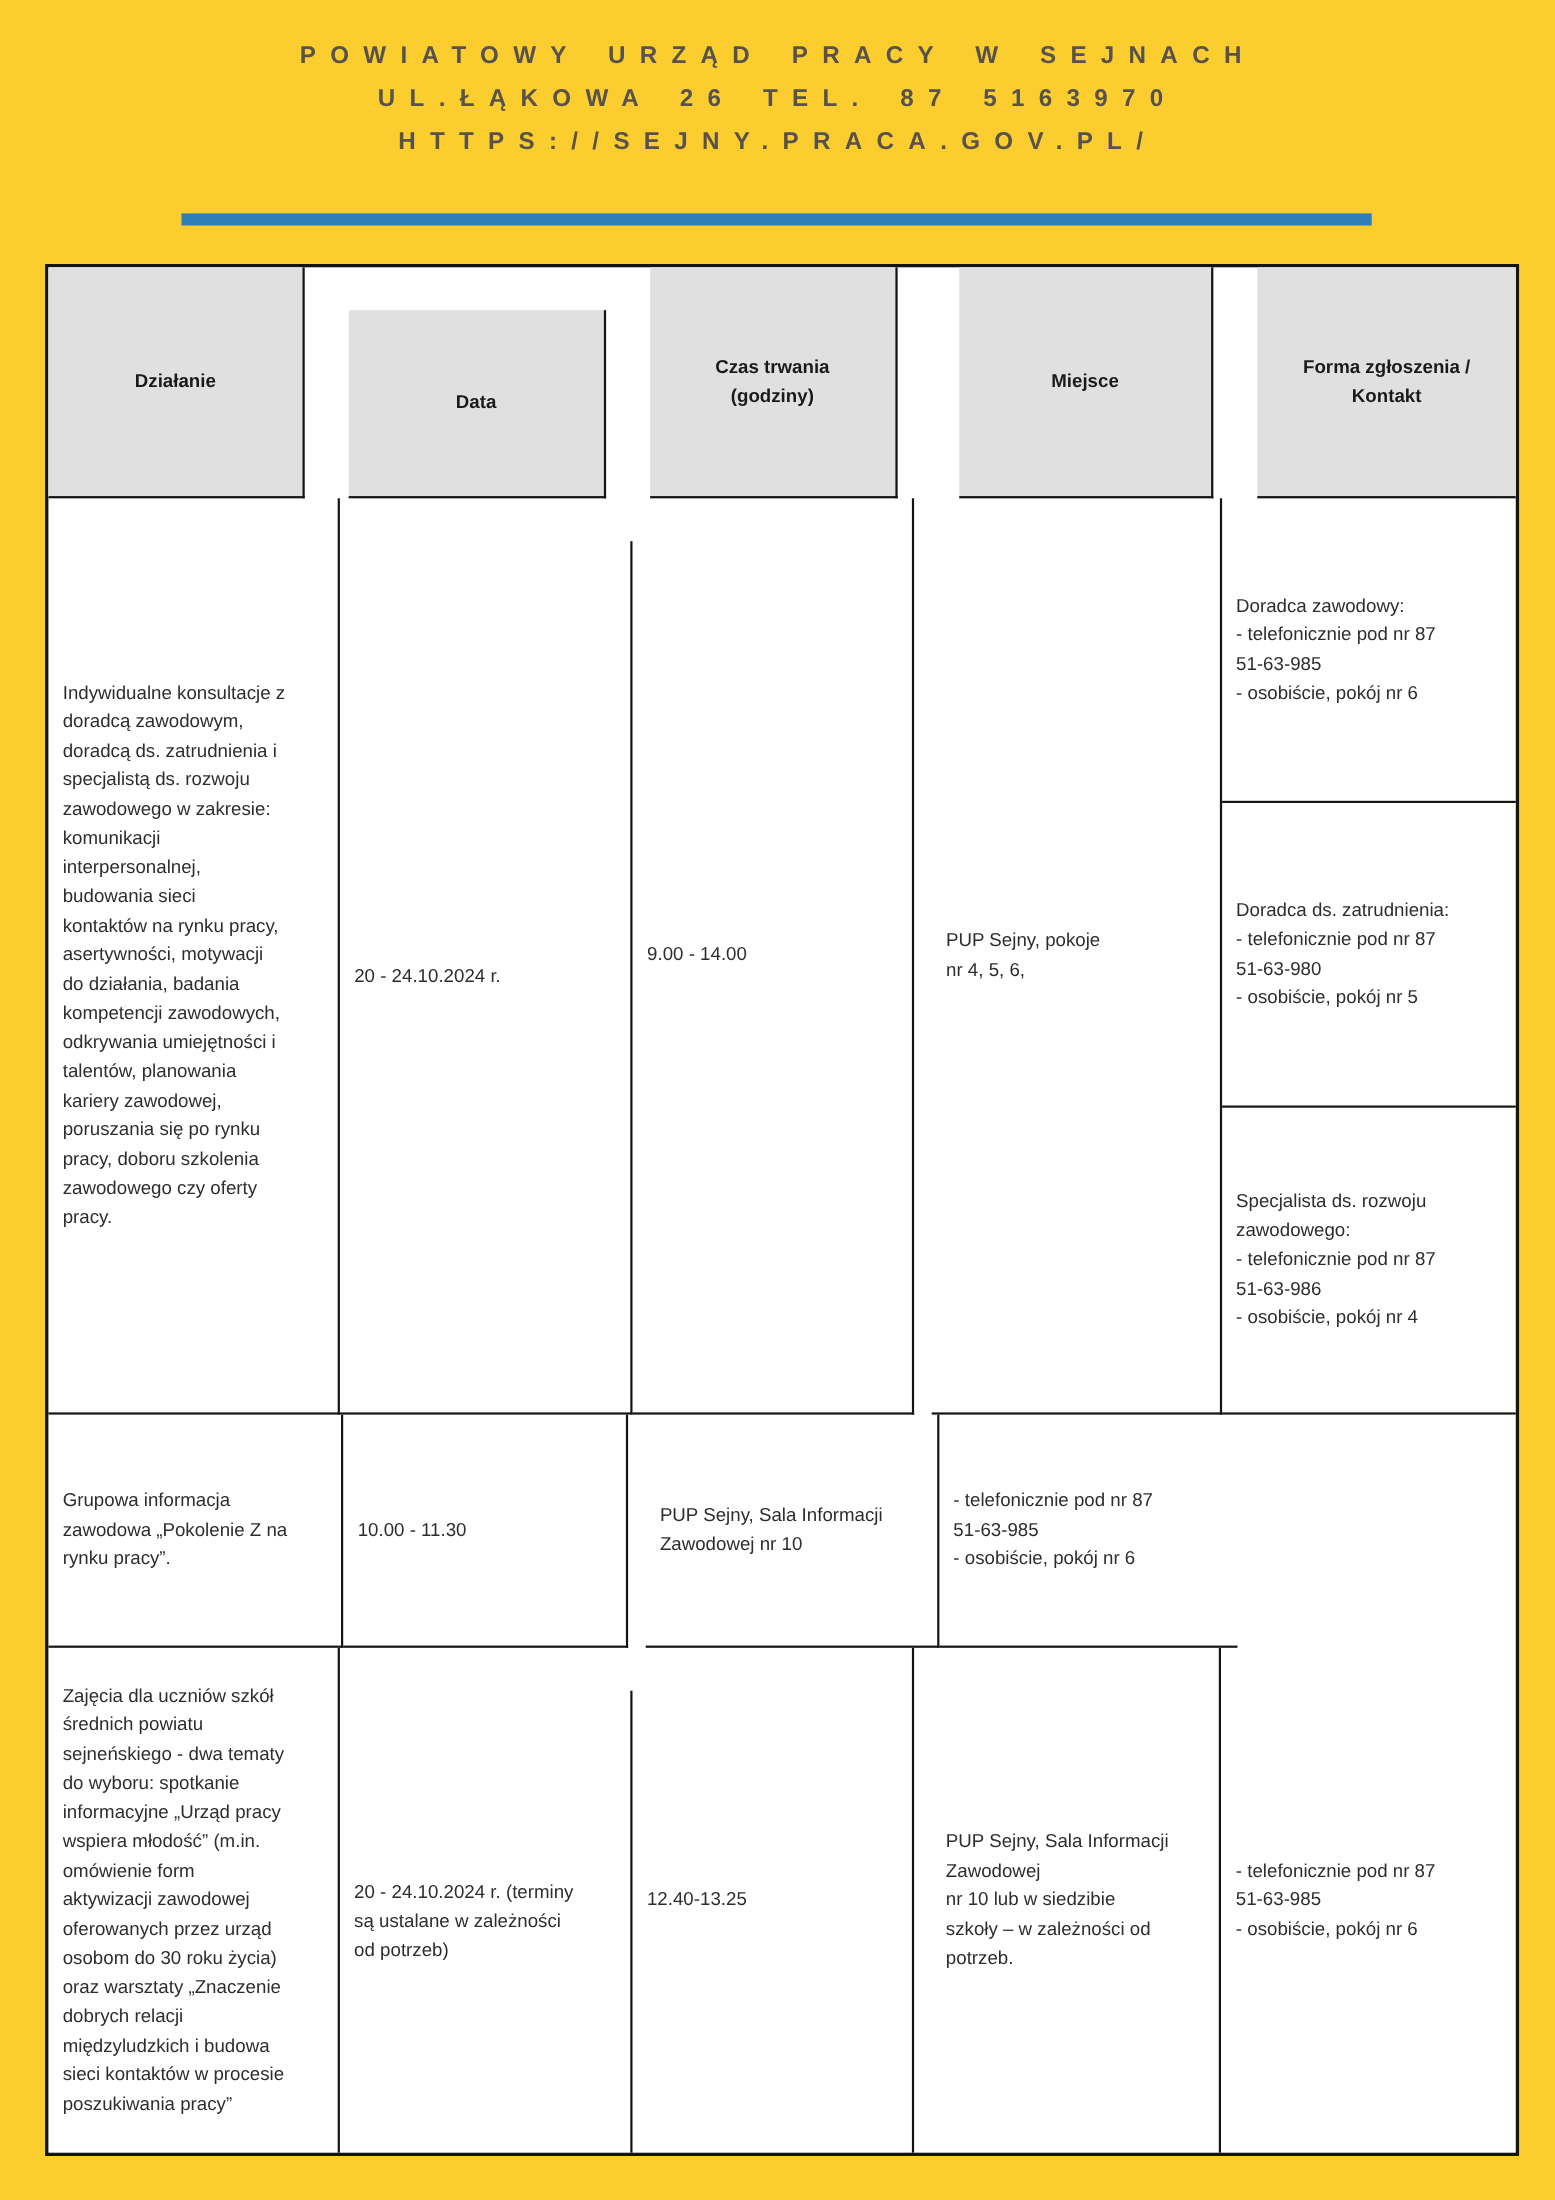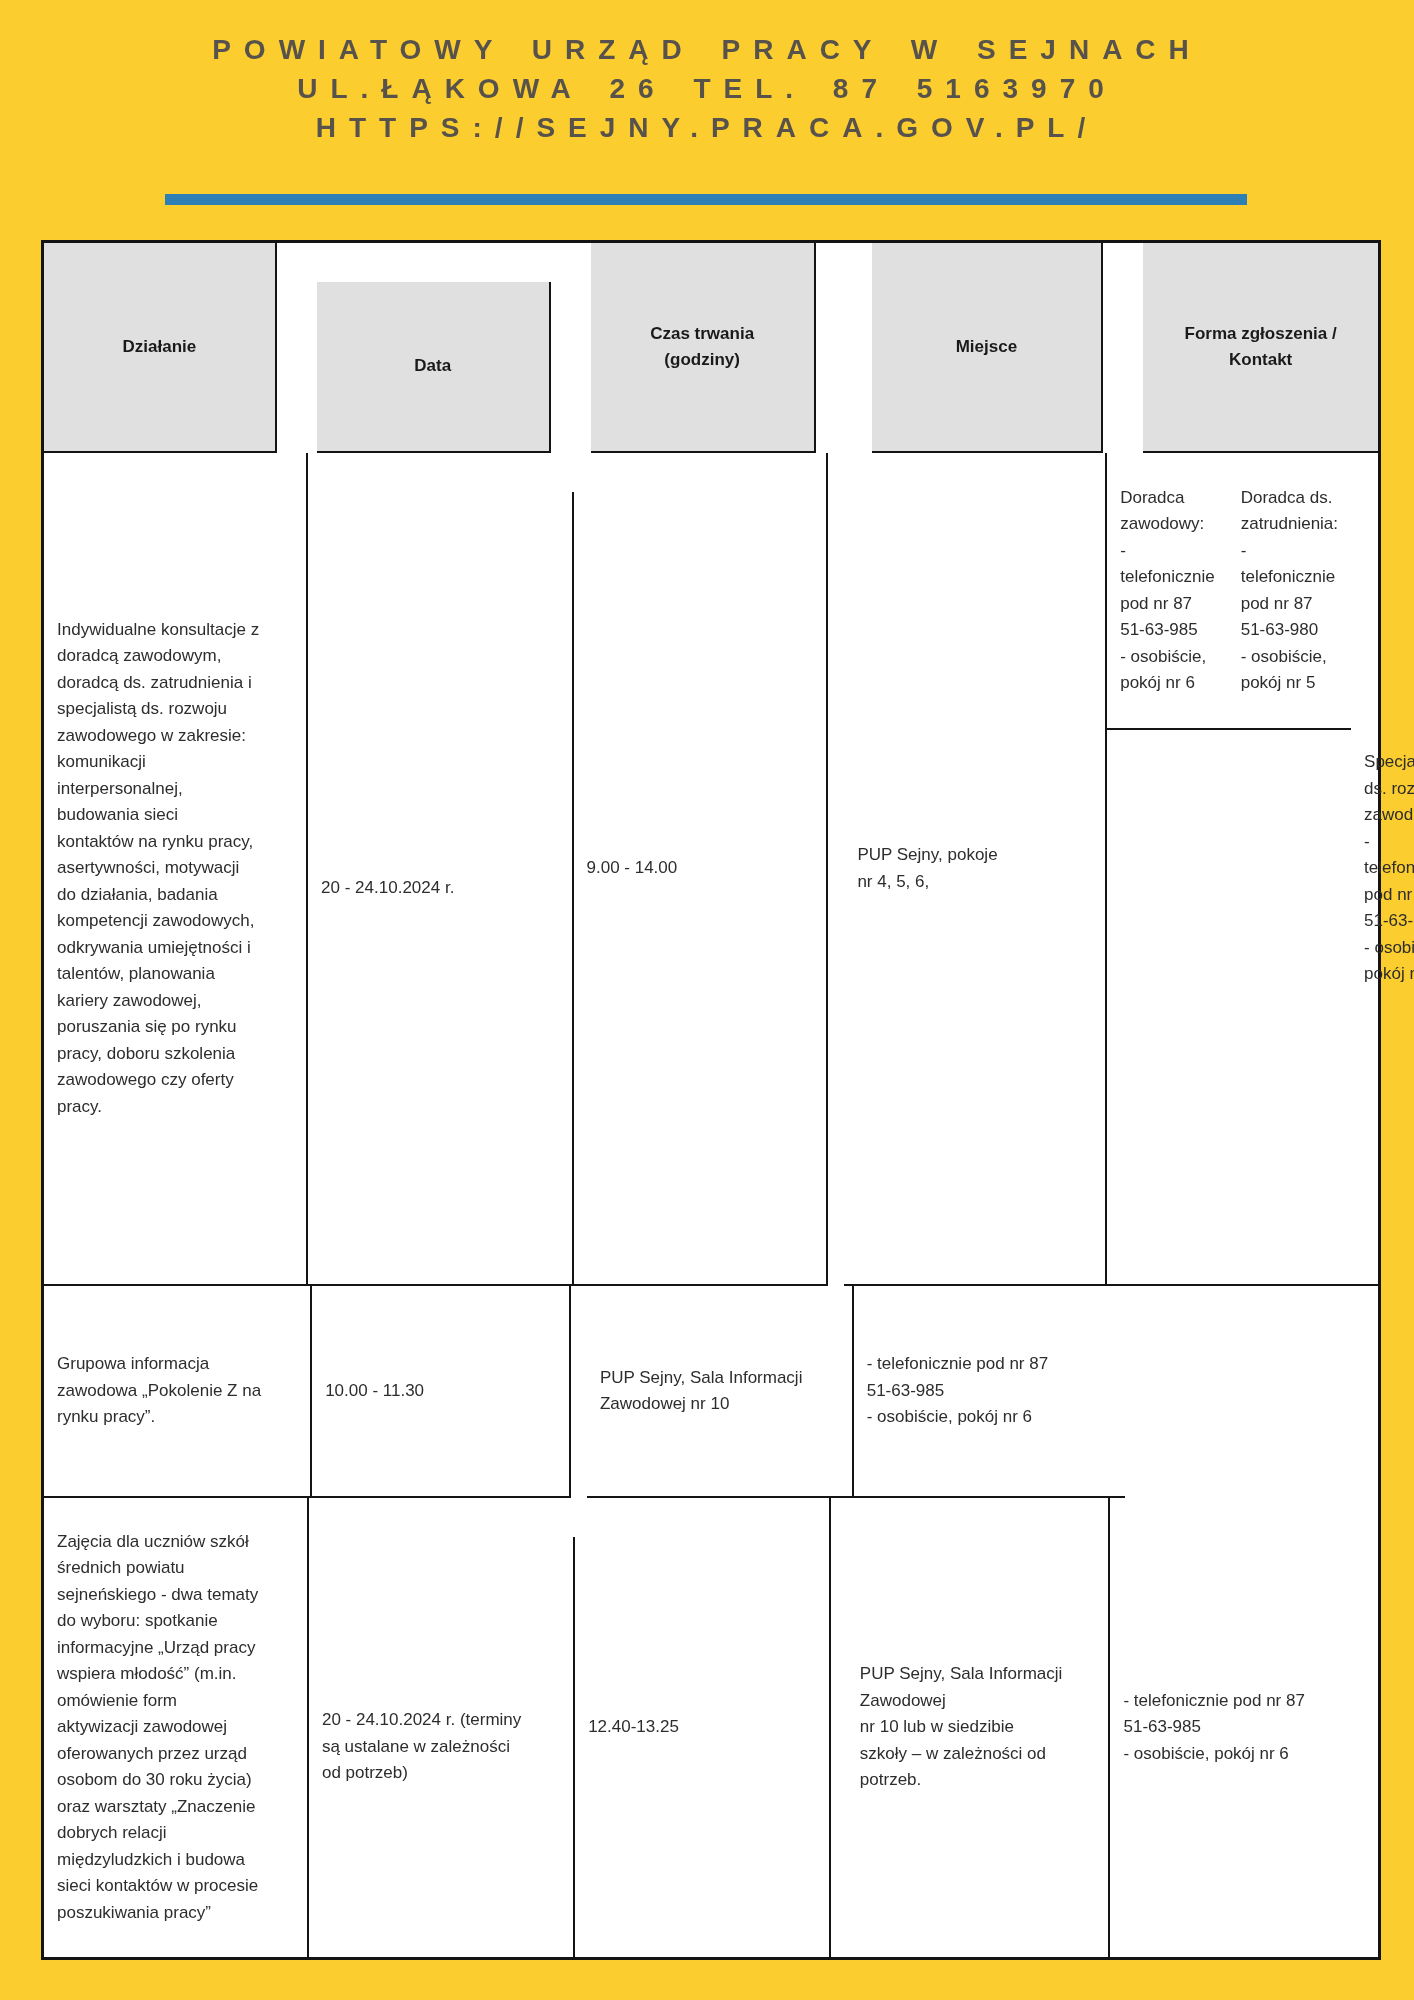--- a/index.html
+++ b/index.html
@@ -15,21 +15,21 @@
     overflow:hidden;
   }
   
   .masthead{
     position:absolute;top:30px;left:0;width:1414px;
     text-align:center;
     color:#57524B;
     font-weight:bold;
   }
   .masthead .m-line{
-    font-size:28px;
+    font-size:22px;
     line-height:39px;
     letter-spacing:13px;
     word-spacing:6px;
     white-space:nowrap;
   }
   .accent-line{
     position:absolute;
     left:165px;top:194px;
     width:1082px;height:11px;
     background:#2E7FB6;
@@ -74,21 +74,21 @@
   }
   .cell-text{
     font-size:17px;
     line-height:26.5px;
     color:#2D2D2D;
     white-space:pre-line;
   }
   
   .t-cell.split{
     padding:0;
-    flex-direction:row;
+    flex-direction:column;
     align-items:stretch;
   }
   .sub-cell{
     box-sizing:border-box;
     border-bottom:2px solid #141414;
     display:flex;align-items:center;
     padding:10px 13px;
     height:277px;
   }
   .sub-cell:last-child{border-bottom:none;flex:1;height:auto;}

